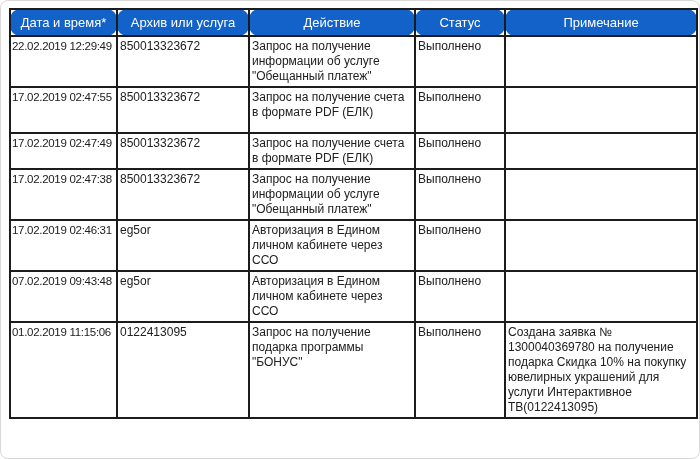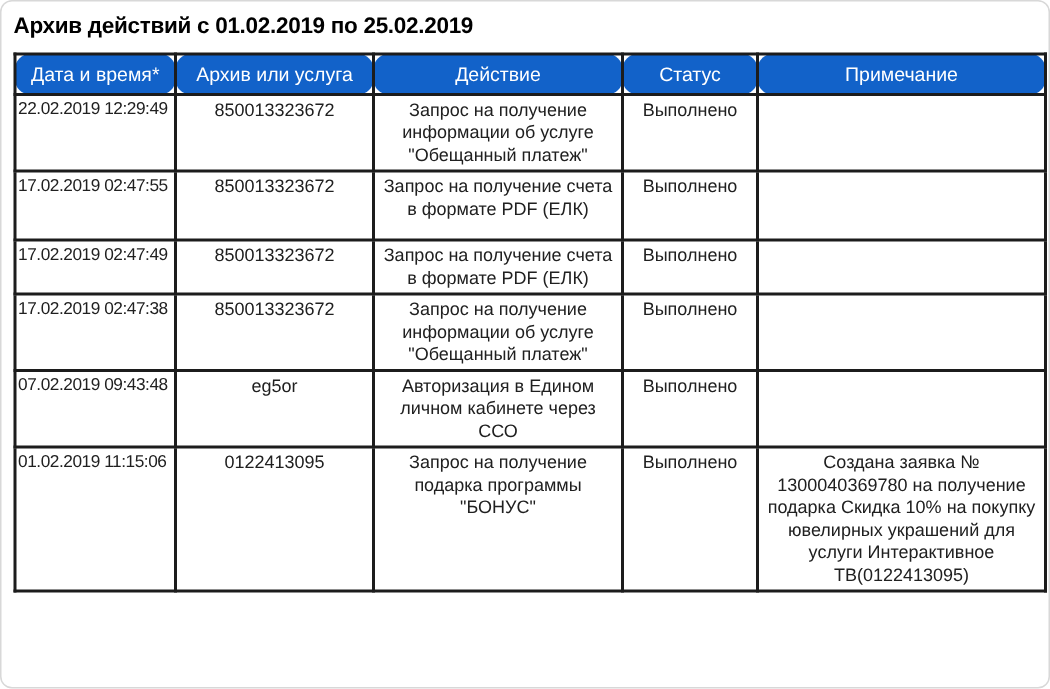--- a/index.html
+++ b/index.html
@@ -48,21 +48,20 @@
     text-align: center;
     vertical-align: middle;
     padding: 2px;
     border-radius: 10px;
   }
   tbody td {
     font-size: 12px;
     line-height: 15px;
     color: #202020;
     vertical-align: top;
-    text-align: center;
     padding: 2px 2px;
     overflow: hidden;
   }
   tbody td.cell-datetime {
     text-align: left;
     padding: 2px 0 2px 1px;
     font-size: 11.5px;
     letter-spacing: -0.3px;
     white-space: nowrap;
   }
@@ -73,21 +72,20 @@
   tbody tr:nth-child(4) { height: 31px; border-radius: 14px; }
   tbody tr:nth-child(5) { height: 45px; }
   tbody tr:nth-child(6) { height: 29px; }
   tbody tr:nth-child(7) { height: 32px; }
   tbody tr:nth-child(8) { height: 97px; }
 </style>
 </head>
 <body>
 
 <div class="page">
-  <h1 class="title">Архив действий с 01.02.2019 по 25.02.2019</h1>
 
   <table class="actions">
     <colgroup>
       <col class="c-datetime">
       <col class="c-login">
       <col class="c-action">
       <col class="c-status">
       <col class="c-note">
     </colgroup>
     <thead>
@@ -122,20 +120,27 @@
           <td class="cell-note"></td>
         </tr>
         <tr>
           <td class="cell-datetime">17.02.2019 02:47:38</td>
           <td class="cell-login">850013323672</td>
           <td class="cell-action">Запрос на получение информации об услуге "Обещанный платеж"</td>
           <td class="cell-status">Выполнено</td>
           <td class="cell-note"></td>
         </tr>
         <tr>
+          <td class="cell-datetime">17.02.2019 02:46:31</td>
+          <td class="cell-login">eg5or</td>
+          <td class="cell-action">Авторизация в Едином личном кабинете через ССО</td>
+          <td class="cell-status">Выполнено</td>
+          <td class="cell-note"></td>
+        </tr>
+        <tr>
           <td class="cell-datetime">07.02.2019 09:43:48</td>
           <td class="cell-login">eg5or</td>
           <td class="cell-action">Авторизация в Едином личном кабинете через ССО</td>
           <td class="cell-status">Выполнено</td>
           <td class="cell-note"></td>
         </tr>
         <tr>
           <td class="cell-datetime">01.02.2019 11:15:06</td>
           <td class="cell-login">0122413095</td>
           <td class="cell-action">Запрос на получение подарка программы "БОНУС"</td>

